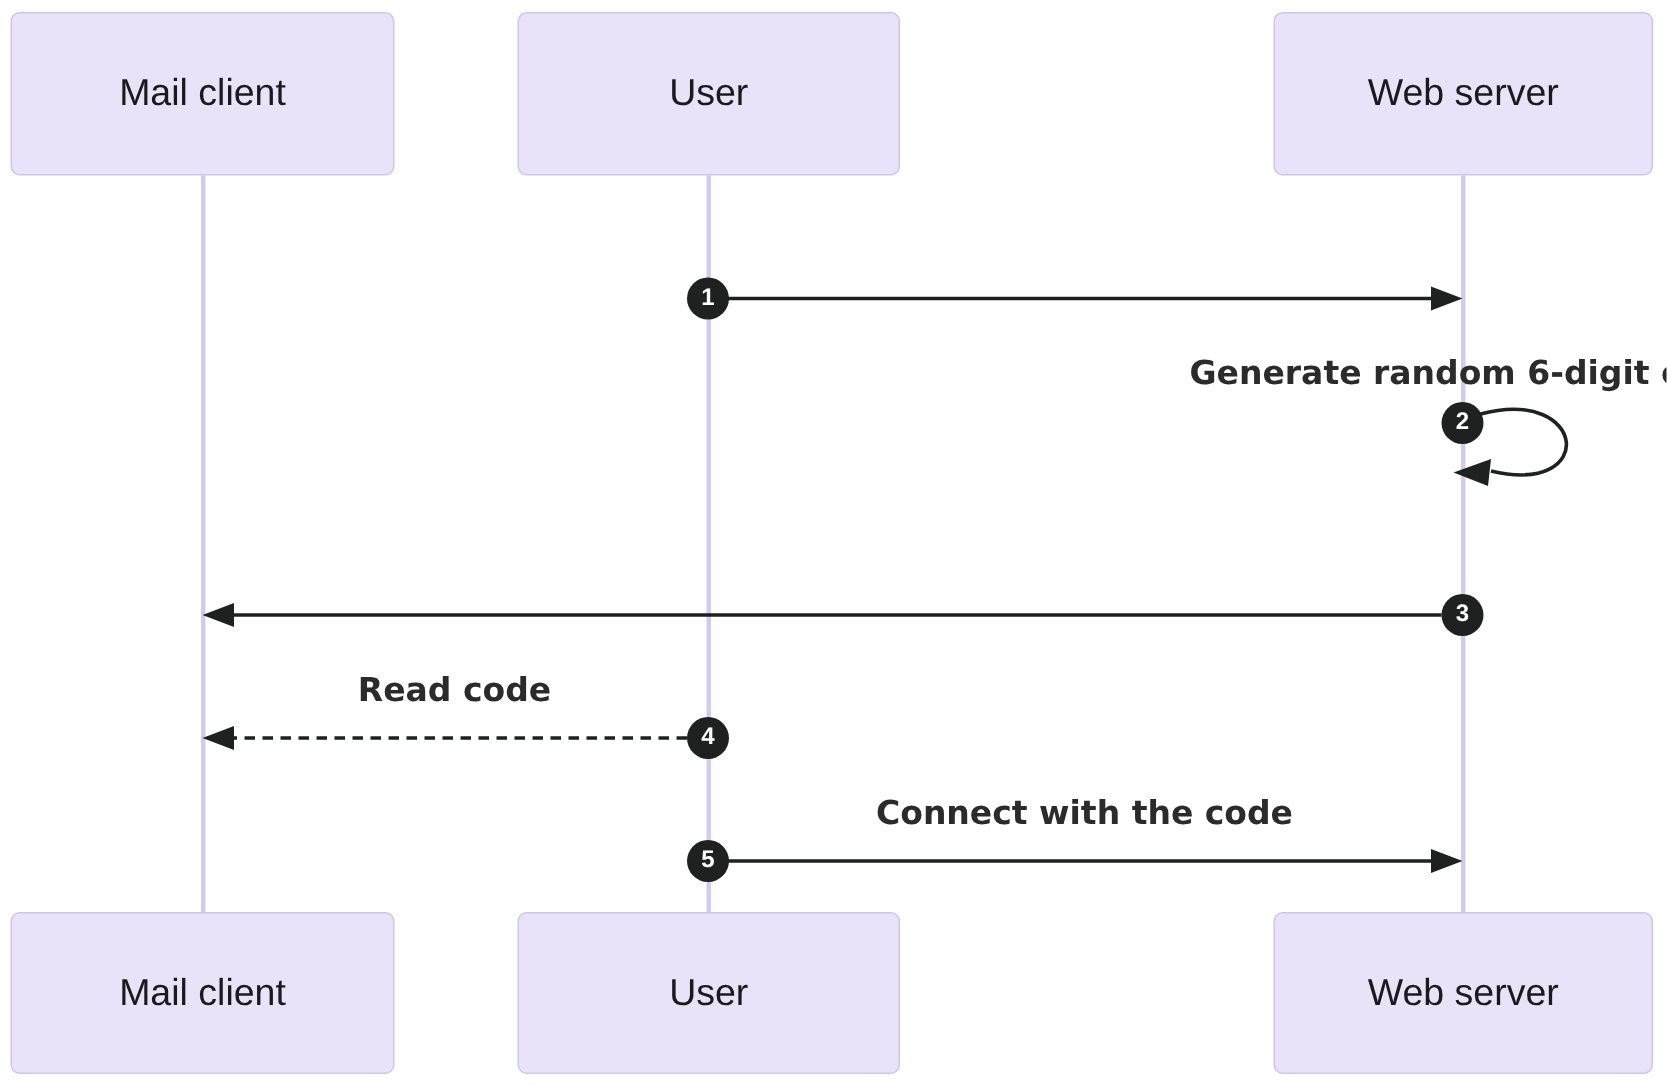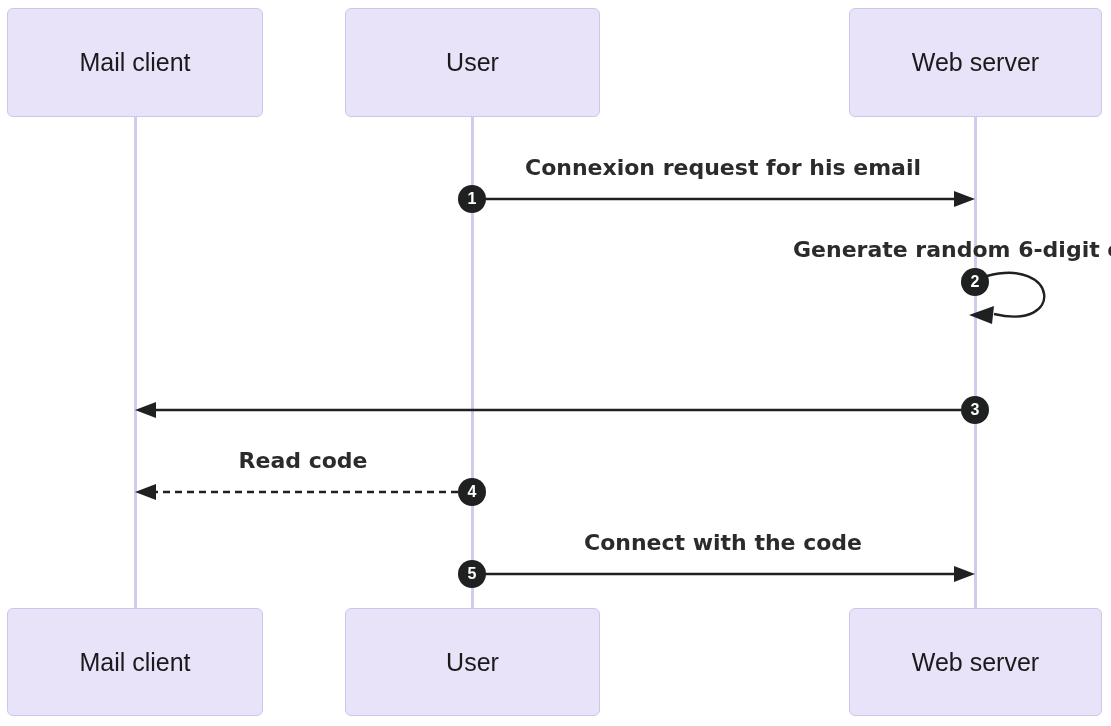--- a/index.html
+++ b/index.html
@@ -100,21 +100,20 @@
   <div class="actor-box" style="left:7px;   top:608px; width:256px; height:108px">
     <span>Mail client</span>
   </div>
   <div class="actor-box" style="left:345px; top:608px; width:255px; height:108px">
     <span>User</span>
   </div>
   <div class="actor-box" style="left:849px; top:608px; width:253px; height:108px">
     <span>Web server</span>
   </div>
 
-  <div class="msg-label centered" style="left:723px; top:153px">Connexion request for his email</div>
   <div class="msg-label" style="left:793px; top:235px">Generate random 6-digit code</div>
   <div class="msg-label centered" style="left:303px; top:446px">Read code</div>
   <div class="msg-label centered" style="left:723px; top:528px">Connect with the code</div>
 
   <div class="seq-badge" style="left:472px; top:199px">1</div>
   <div class="seq-badge" style="left:975px; top:282px">2</div>
   <div class="seq-badge" style="left:975px; top:410px">3</div>
   <div class="seq-badge" style="left:472px; top:492px">4</div>
   <div class="seq-badge" style="left:472px; top:574px">5</div>
 

